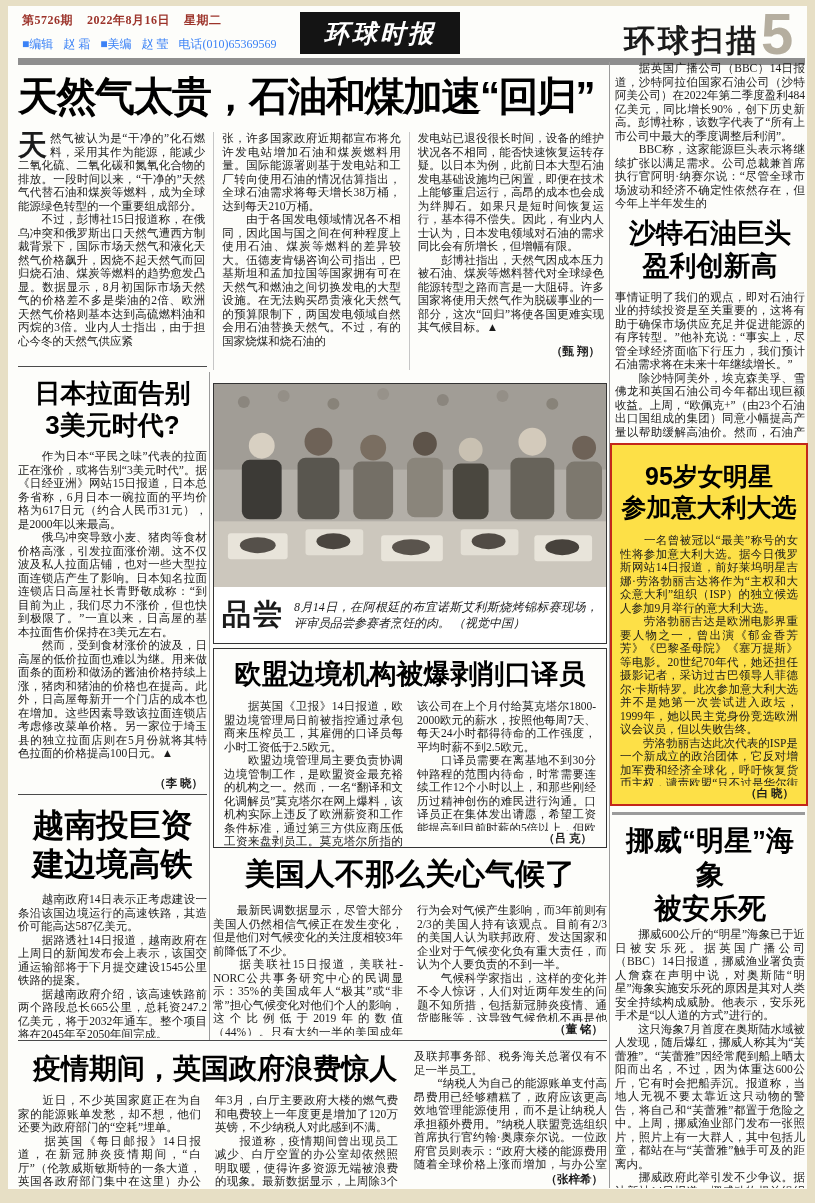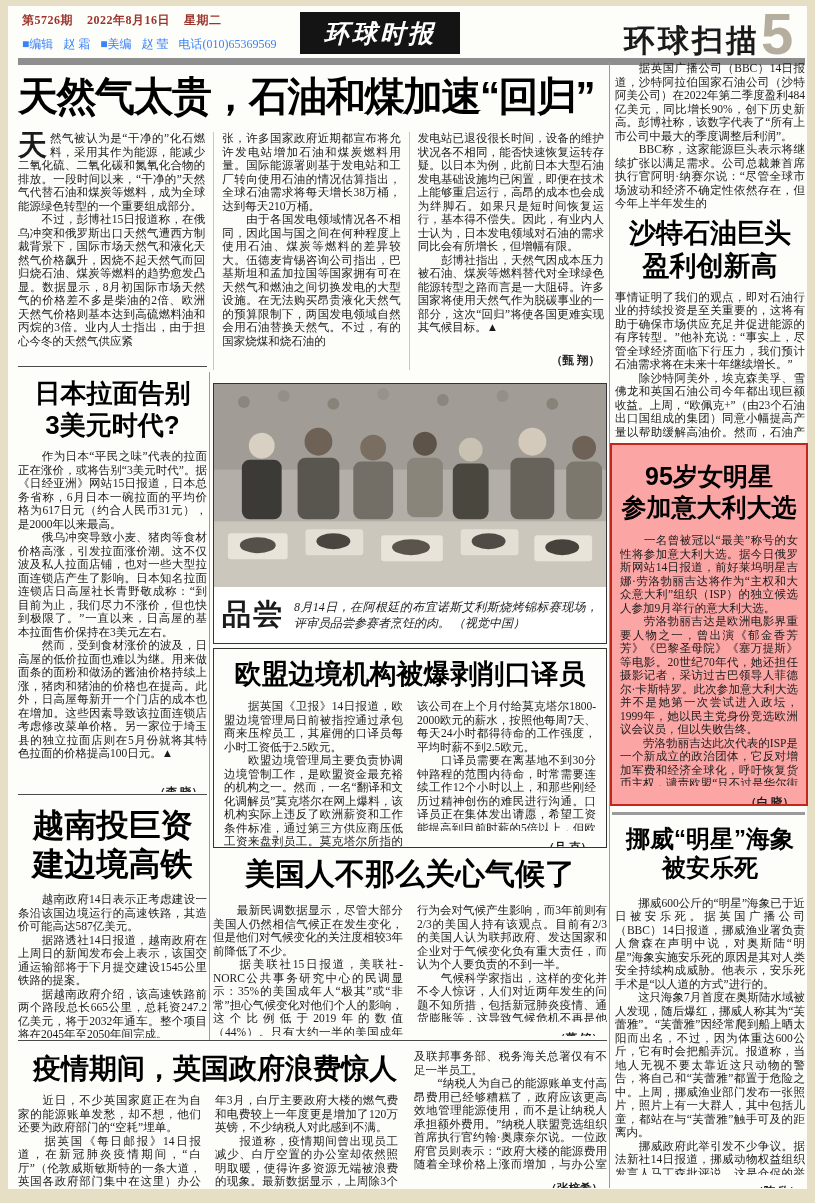--- a/index.html
+++ b/index.html
@@ -44,21 +44,21 @@
     letter-spacing:-1.5px; white-space:nowrap; overflow:hidden; line-height:56px; }
 
   .lead-cols { left:10px; top:126px; width:586px; height:238px; display:flex; }
   .lead-col { width:33.333%; padding:0 8px; overflow:hidden; }
   .lead-col:first-child { padding-left:0; }
   .lead-col + .lead-col { border-left:1px solid #c6c6c6; }
   .lead-col:last-child { padding-right:0; }
 
   .body { font-size:11.5px; line-height:13.5px; overflow:hidden; }
   .body p { text-align:justify; }
-  .byline { text-align:right; font-size:11.5px; font-weight:bold; padding-right:4px; margin-top:9px; }
+  .byline { text-align:right; font-size:11.5px; font-weight:bold; padding-right:4px; margin-top:0; }
 
   .dropcap { float:left; font-size:29px; line-height:26px; font-weight:bold; padding:0 3px 0 0; }
 
   
   .rail-head { text-align:center; line-height:1.22; margin:6px 0 9px; }
   .ramen-block { left:10px; top:366px; width:189px; height:420px; overflow:hidden; }
   .ramen-block .rail-head { font-size:26px; }
   .vietnam-block { left:10px; top:794px; width:189px; height:238px; overflow:hidden; }
   .vietnam-block .rail-head { font-size:32px; }
 
@@ -97,27 +97,27 @@
   
   .main-vrule { left:601px; top:56px; height:1126px; }
   .rail-vrule { left:201px; top:366px; height:668px; }
 
   .saudi-block { left:607px; top:56px; width:190px; height:378px; overflow:hidden; }
   .saudi-block .rail-head { font-size:27px; margin:7px 0 8px; }
   .saudi-intro { height:148px; }
   .saudi-rest { height:148px; }
 
   .red-box { left:602px; top:437px; width:198px; height:363px; border:2px solid #c3271b;
-    padding:8px 8px 4px; overflow:hidden; background:#fca5a5; }
+    padding:8px 8px 4px; overflow:hidden; background:#fde047; }
   .red-box .rail-head { font-size:25px; margin:8px 0 12px; }
 
   .sidebar-bar { left:604px; top:806px; width:193px; height:3px; background:#9a9a9a; }
 
   .walrus-block { left:607px; top:814px; width:190px; height:368px; overflow:hidden; }
-  .walrus-block .rail-head { font-size:24px; margin:4px 0 14px; }
+  .walrus-block .rail-head { font-size:28px; margin:4px 0 2px; }
 </style>
 </head>
 <body>
 
 <div class="page">
 
   <div class="abs issue-line">
     <span>第5726期</span><span>2022年8月16日</span><span>星期二</span>
   </div>
   <div class="abs crew-line">

